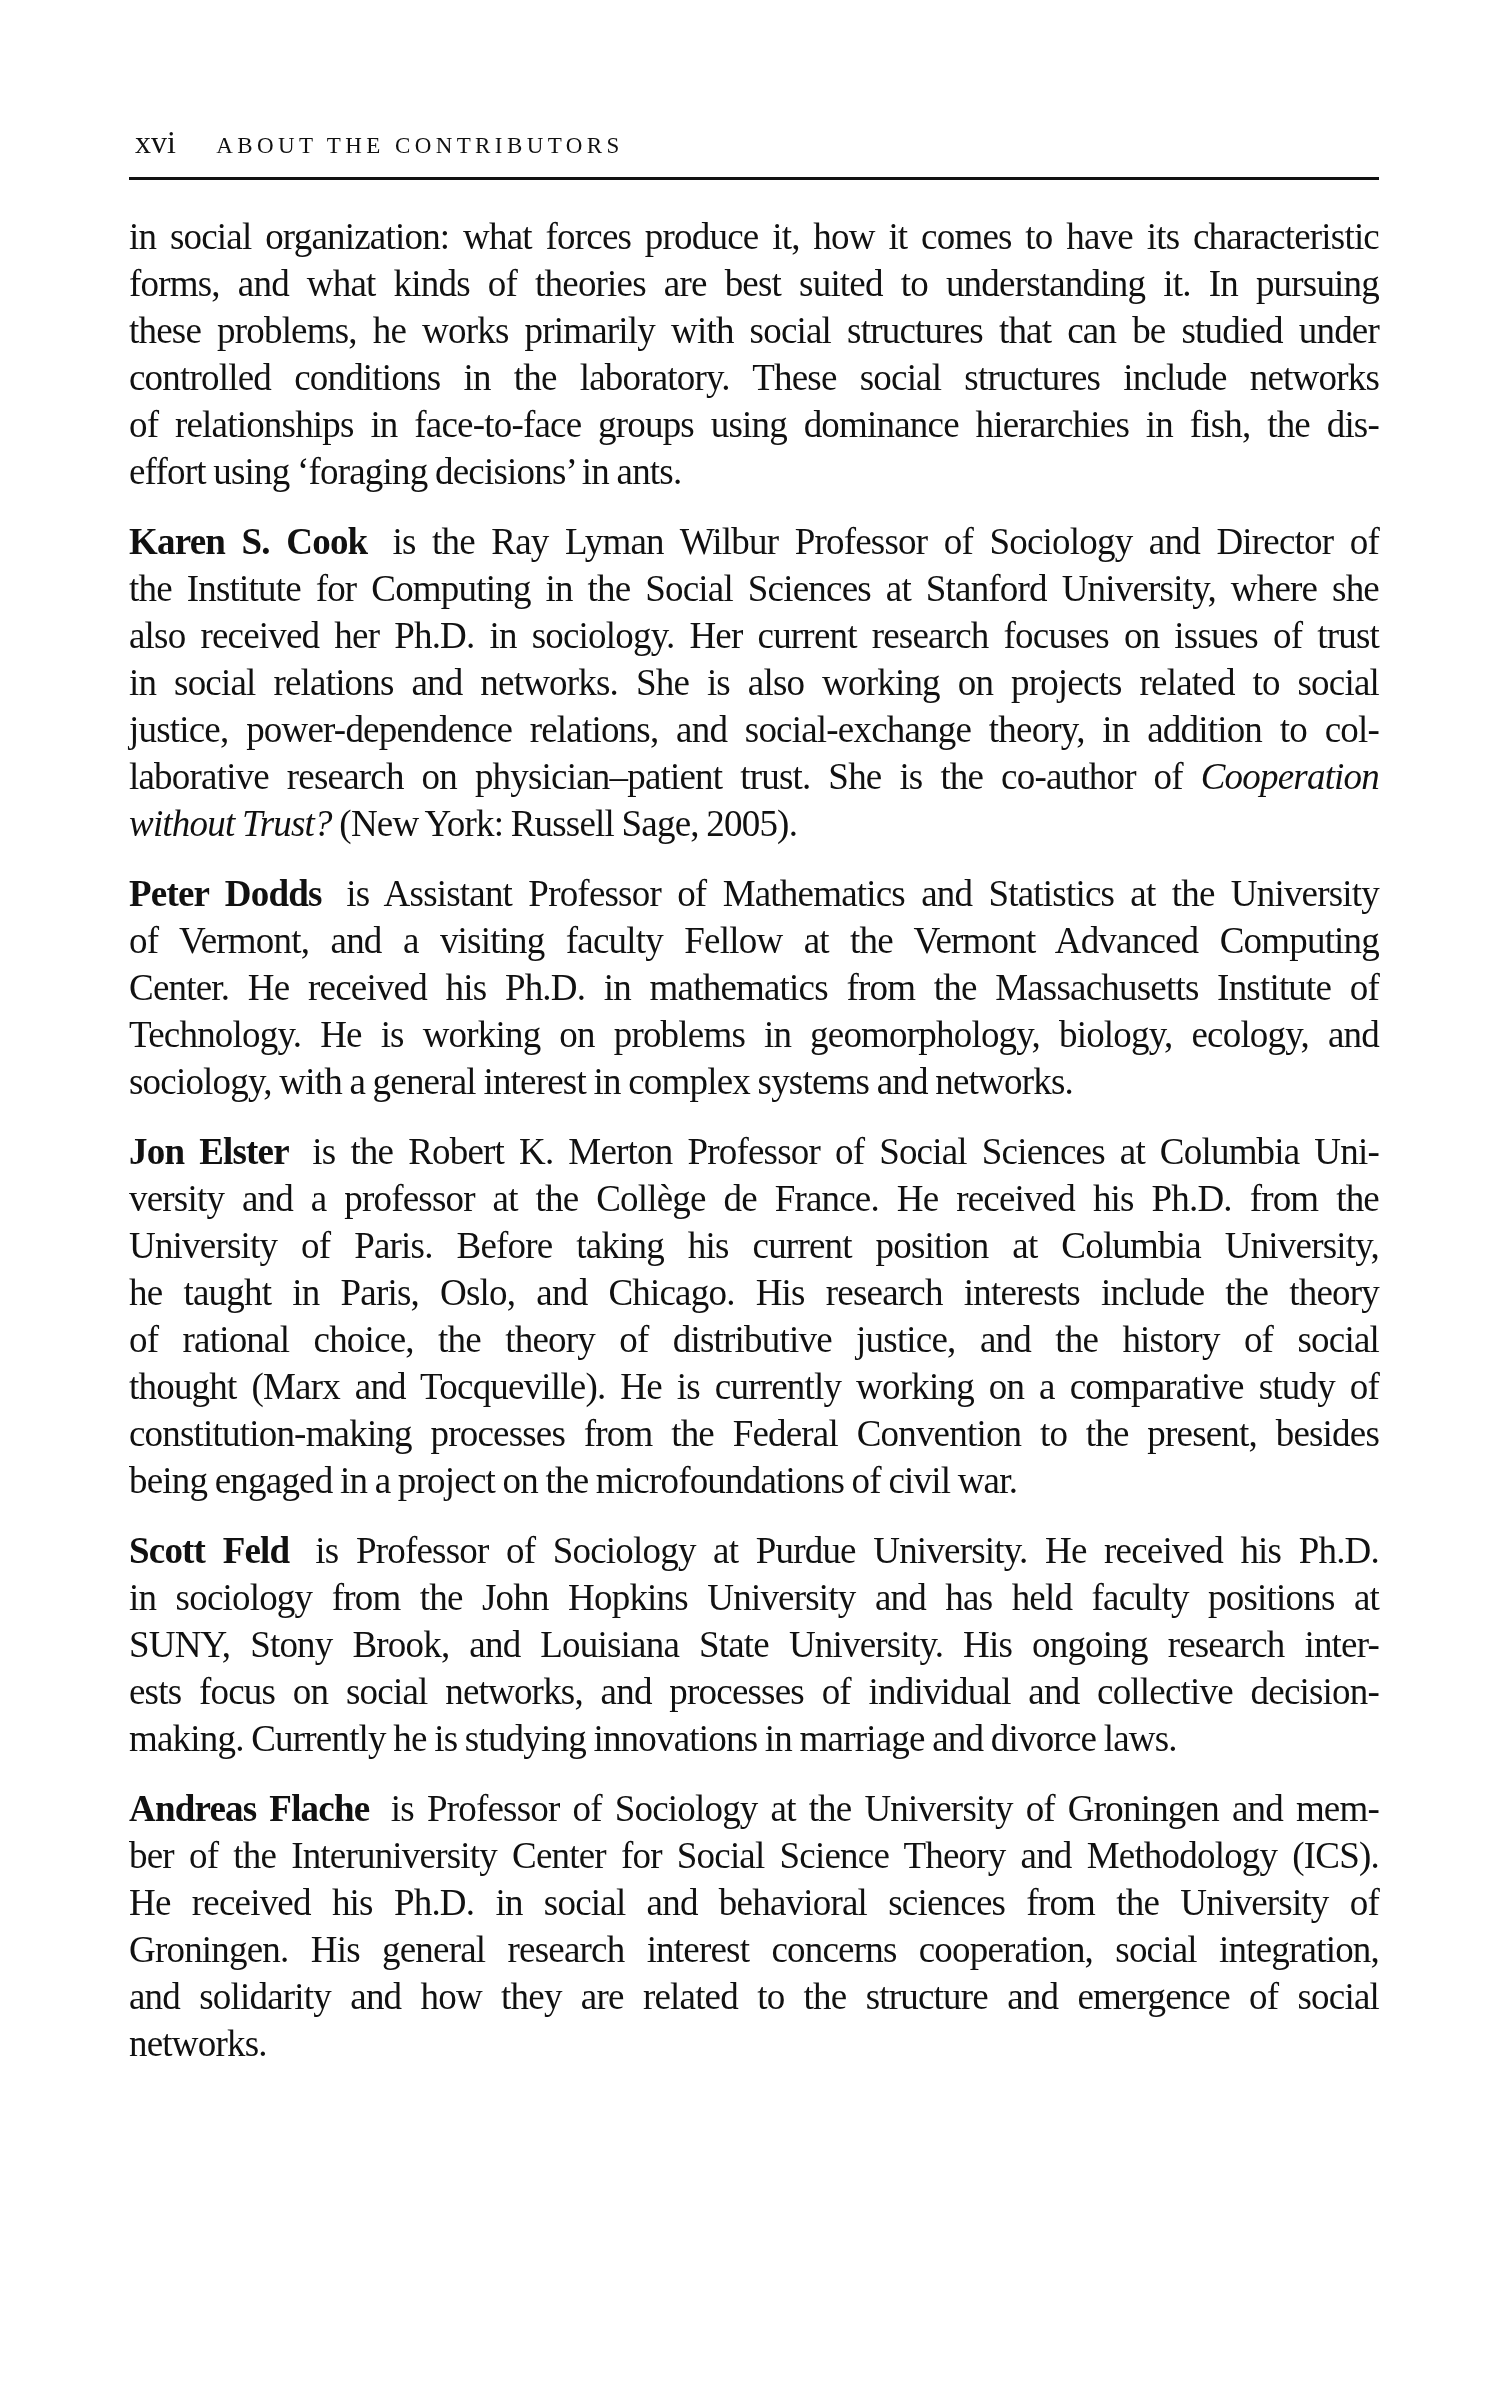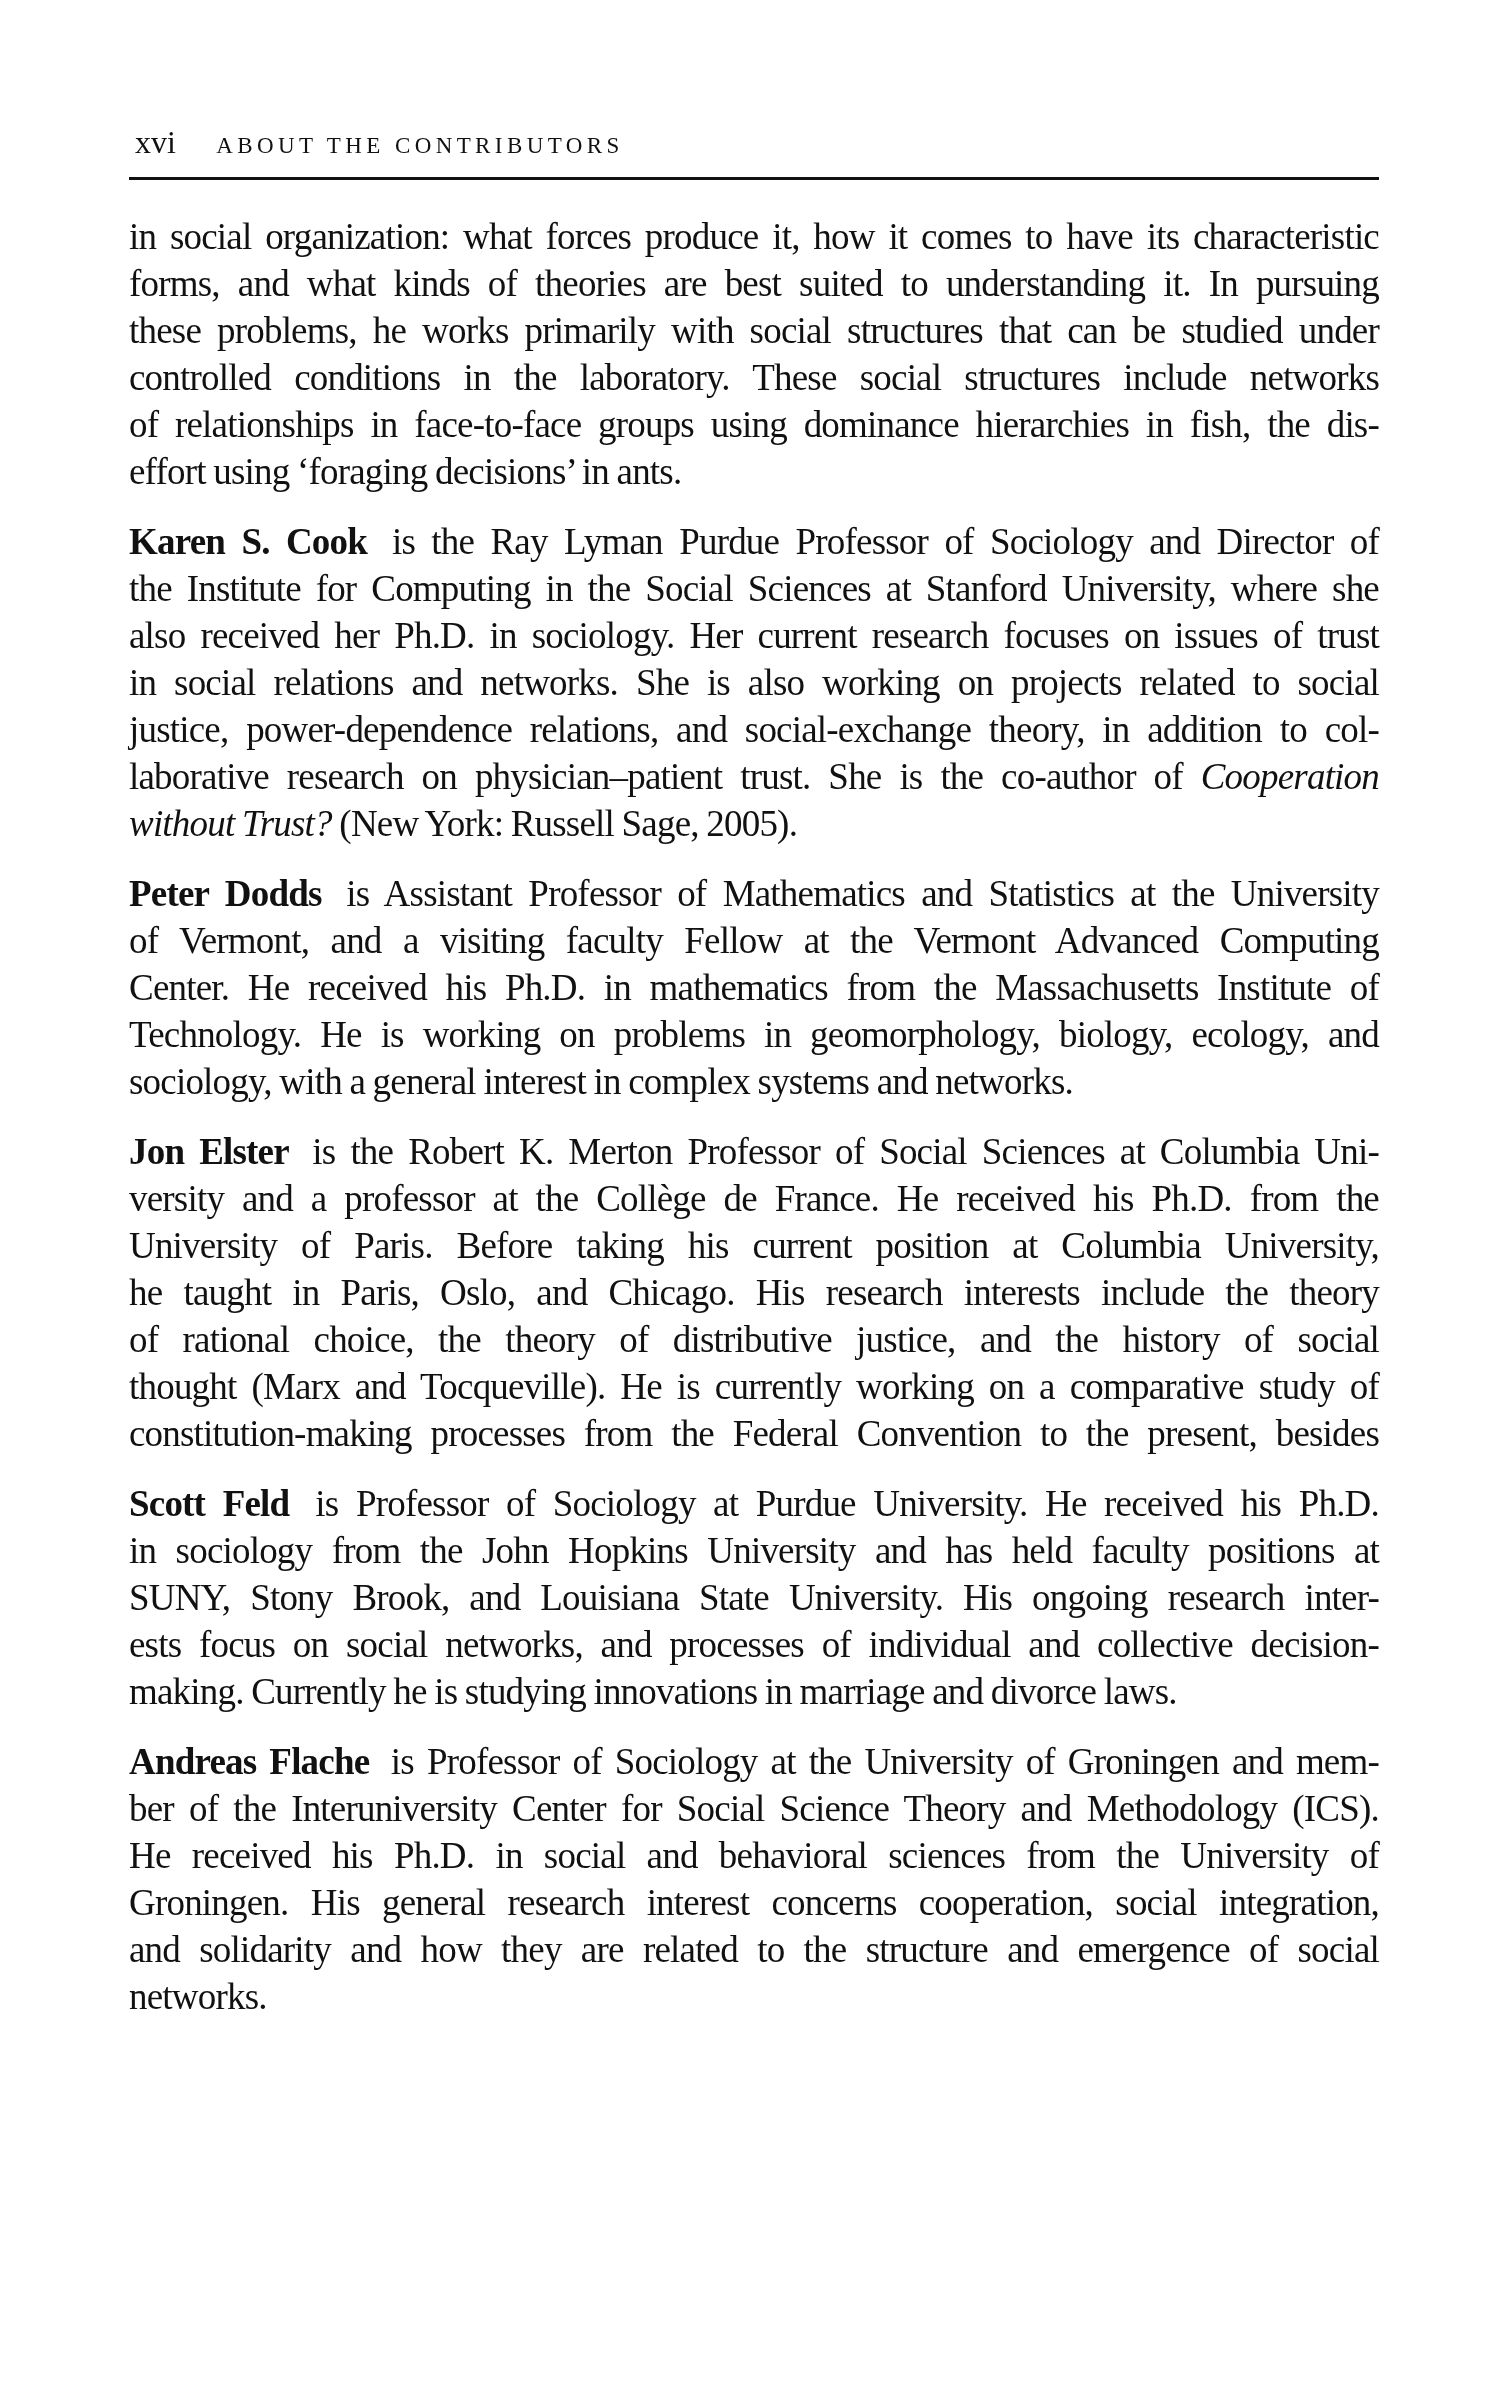--- a/index.html
+++ b/index.html
@@ -31,21 +31,21 @@
   <div class="para">
     <span class="line">in social organization: what forces produce it, how it comes to have its characteristic</span>
     <span class="line">forms, and what kinds of theories are best suited to understanding it. In pursuing</span>
     <span class="line">these problems, he works primarily with social structures that can be studied under</span>
     <span class="line">controlled conditions in the laboratory. These social structures include networks</span>
     <span class="line">of relationships in face-to-face groups using dominance hierarchies in fish, the dis-</span>
     <span class="line last">effort using ‘foraging decisions’ in ants.</span>
   </div>
 
   <div class="para">
-    <span class="line"><b class="name">Karen S. Cook</b> <span>is the Ray Lyman Purdue Professor of Sociology and Director of</span></span>
+    <span class="line"><b class="name">Karen S. Cook</b> <span>is the Ray Lyman Wilbur Professor of Sociology and Director of</span></span>
     <span class="line">the Institute for Computing in the Social Sciences at Stanford University, where she</span>
     <span class="line">also received her Ph.D. in sociology. Her current research focuses on issues of trust</span>
     <span class="line">in social relations and networks. She is also working on projects related to social</span>
     <span class="line">justice, power-dependence relations, and social-exchange theory, in addition to col-</span>
     <span class="line"><span>laborative research on physician–patient trust. She is the co-author of</span> <i class="it">Cooperation</i></span>
     <span class="line last"><i class="it">without Trust?</i> <span>(New York: Russell Sage, 2005).</span></span>
   </div>
 
   <div class="para">
     <span class="line"><b class="name">Peter Dodds</b> <span>is Assistant Professor of Mathematics and Statistics at the University</span></span>
@@ -56,20 +56,21 @@
   </div>
 
   <div class="para">
     <span class="line"><b class="name">Jon Elster</b> <span>is the Robert K. Merton Professor of Social Sciences at Columbia Uni-</span></span>
     <span class="line">versity and a professor at the Collège de France. He received his Ph.D. from the</span>
     <span class="line">University of Paris. Before taking his current position at Columbia University,</span>
     <span class="line">he taught in Paris, Oslo, and Chicago. His research interests include the theory</span>
     <span class="line">of rational choice, the theory of distributive justice, and the history of social</span>
     <span class="line">thought (Marx and Tocqueville). He is currently working on a comparative study of</span>
     <span class="line">constitution-making processes from the Federal Convention to the present, besides</span>
+    <span class="line last">being engaged in a project on the microfoundations of civil war.</span>
   </div>
 
   <div class="para">
     <span class="line"><b class="name">Scott Feld</b> <span>is Professor of Sociology at Purdue University. He received his Ph.D.</span></span>
     <span class="line">in sociology from the John Hopkins University and has held faculty positions at</span>
     <span class="line">SUNY, Stony Brook, and Louisiana State University. His ongoing research inter-</span>
     <span class="line">ests focus on social networks, and processes of individual and collective decision-</span>
     <span class="line last">making. Currently he is studying innovations in marriage and divorce laws.</span>
   </div>
 

